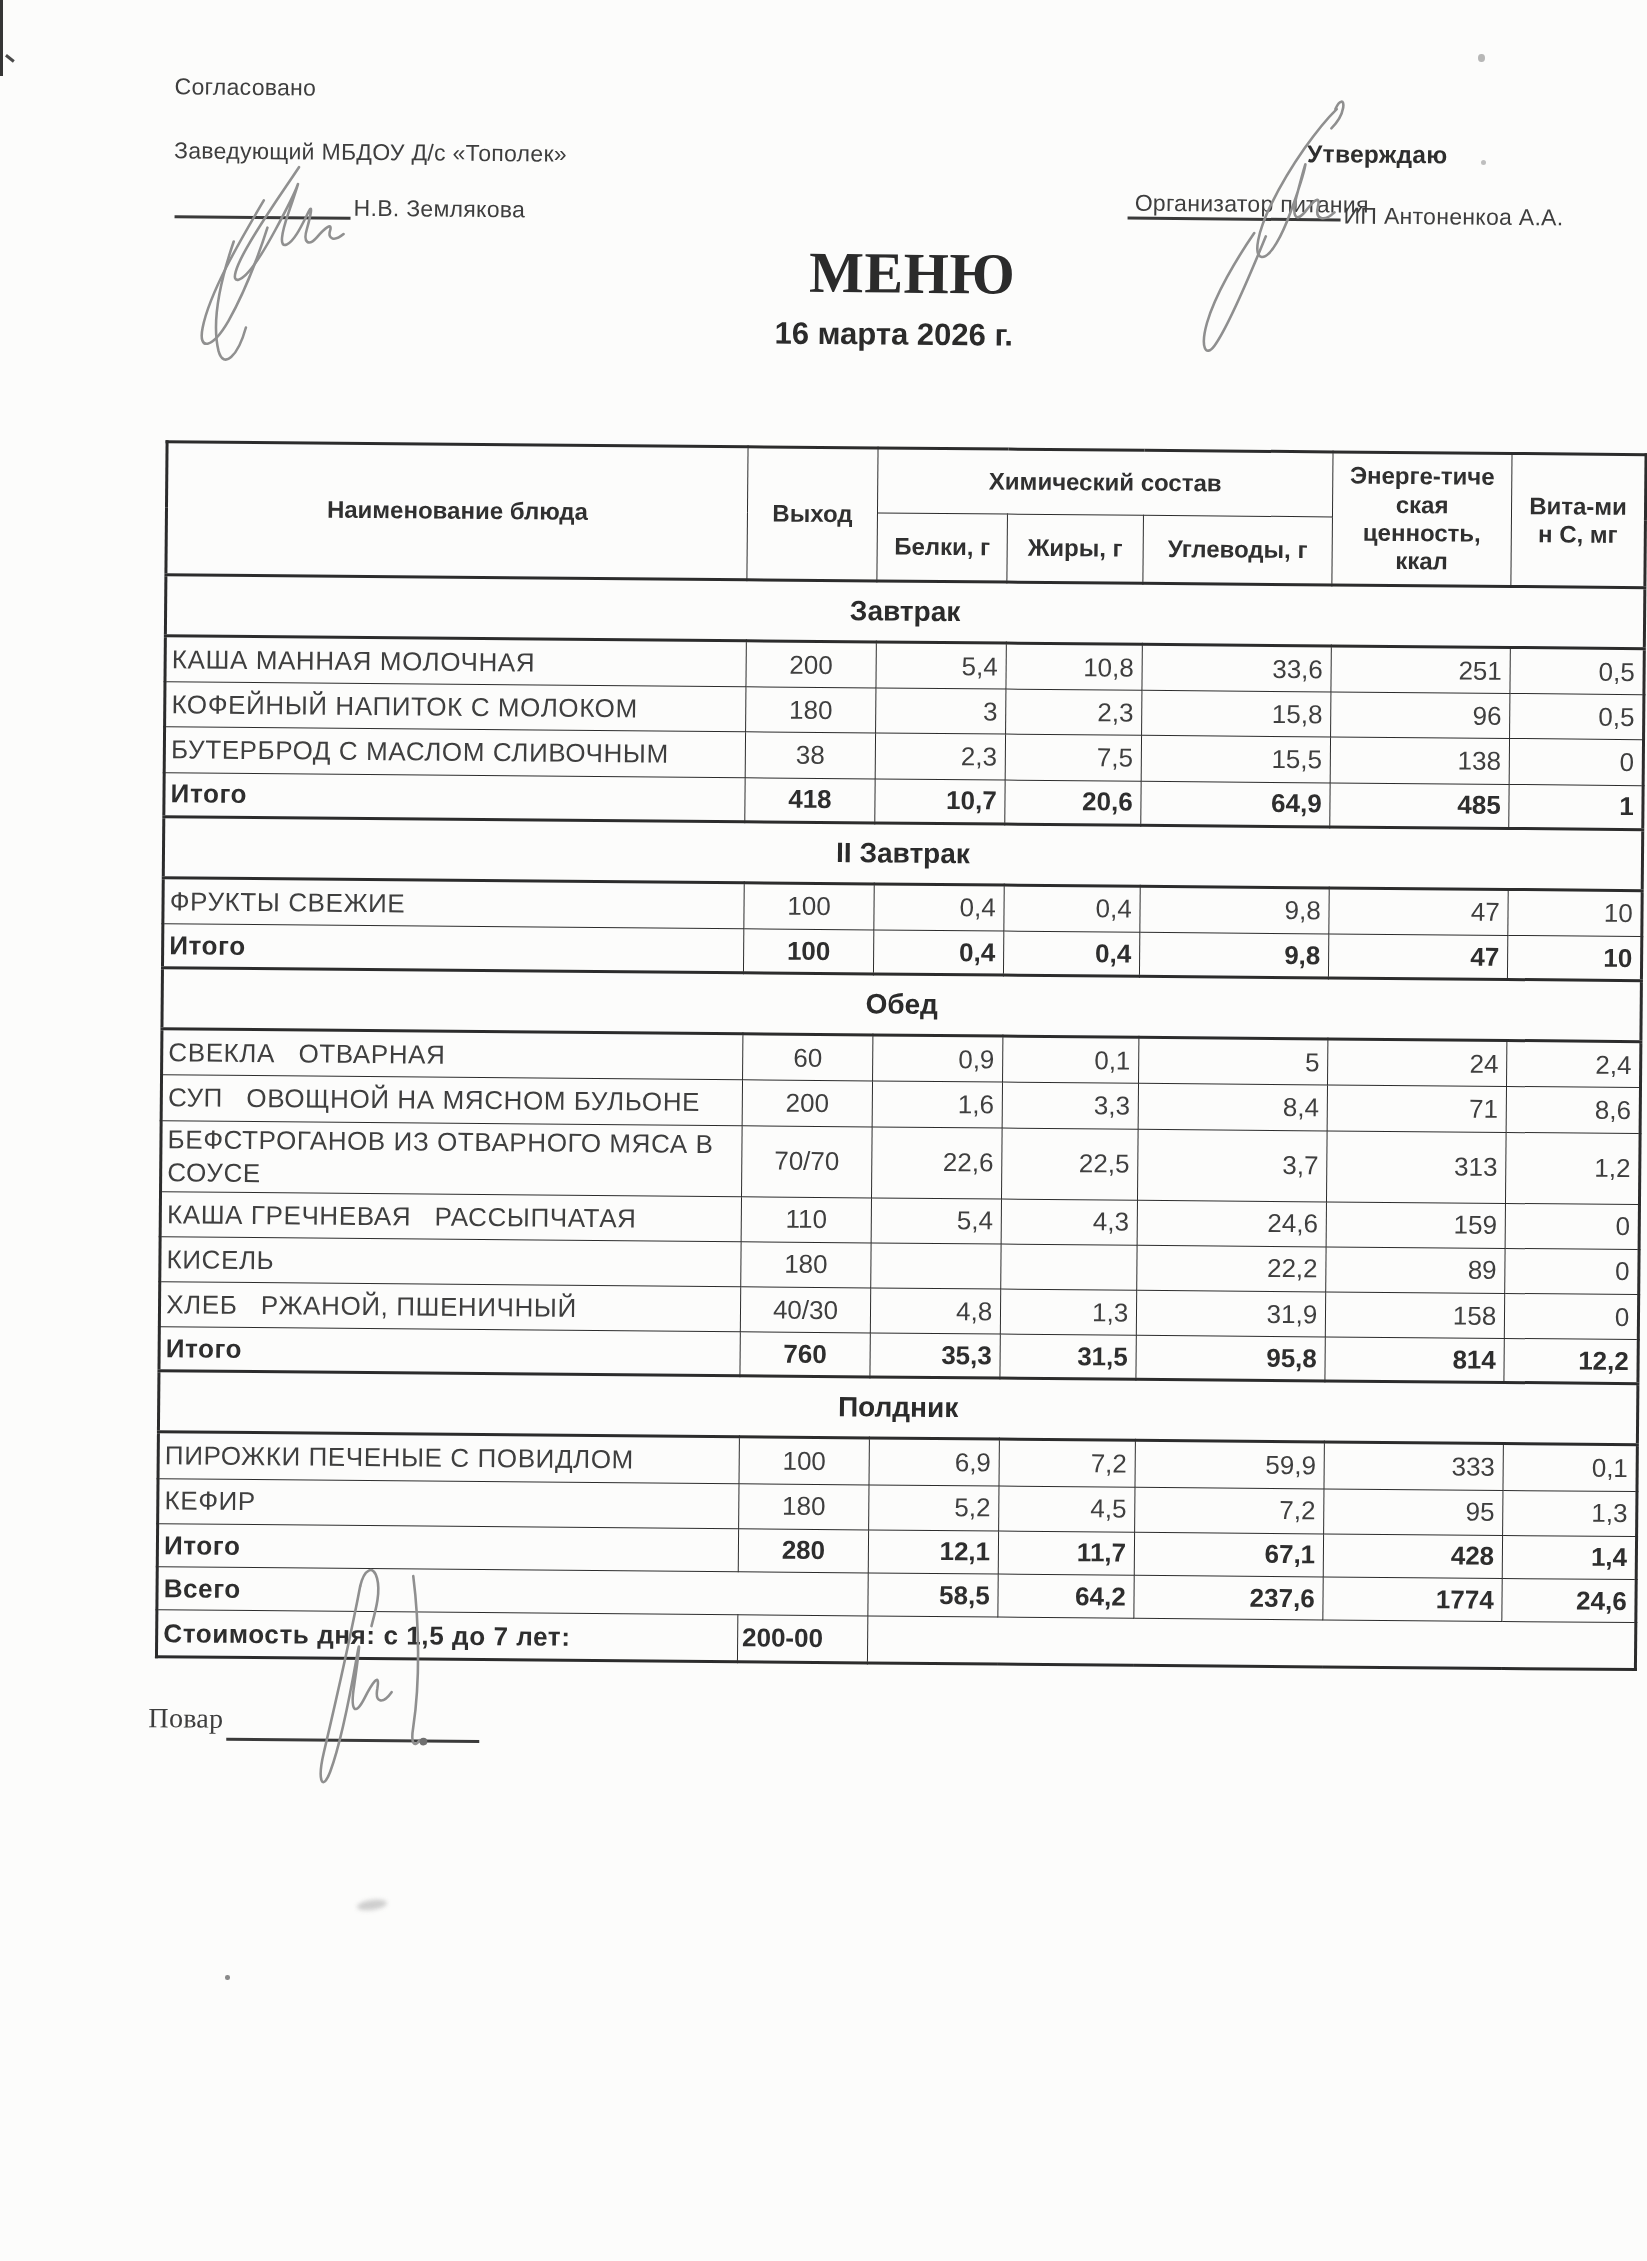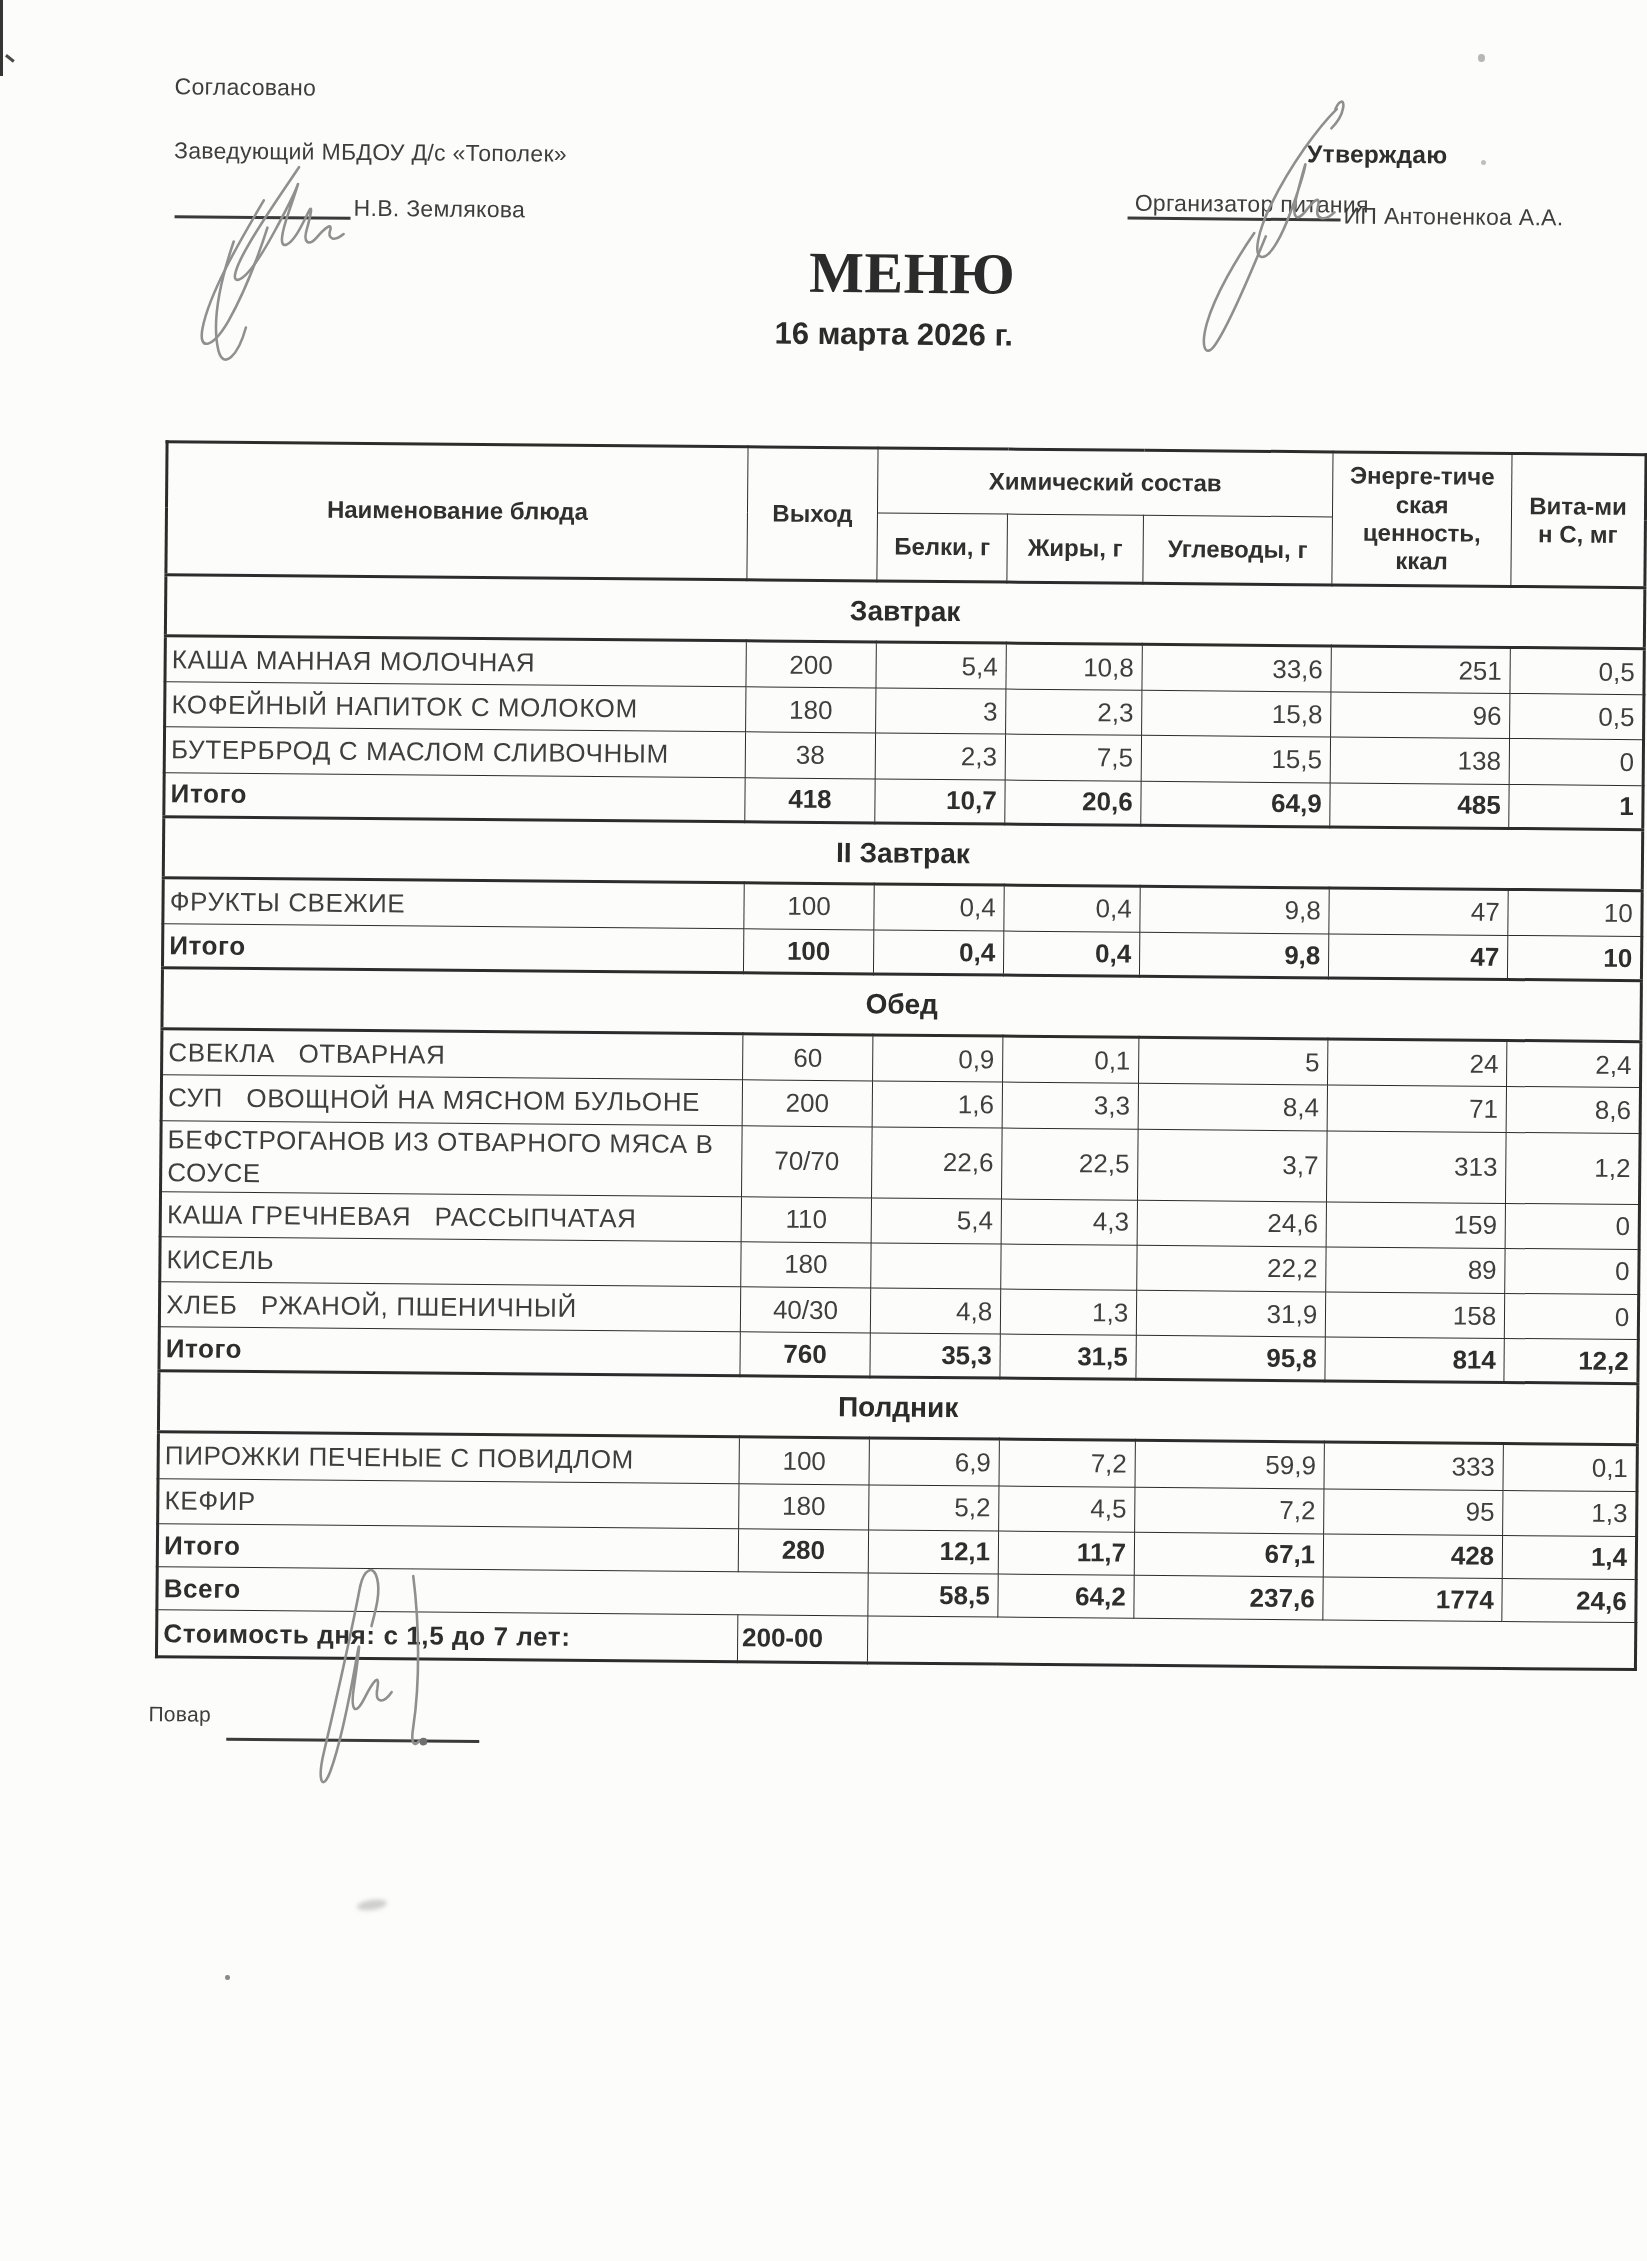--- a/index.html
+++ b/index.html
@@ -251,21 +251,21 @@
             <td class="num">24,6</td>
           </tr>
           <tr class="cost-row">
             <td class="name">Стоимость дня: с 1,5 до 7 лет:</td>
             <td class="out cost-out">200-00</td>
             <td class="" colspan="5"></td>
           </tr>
         </tbody>
     </table>
 
-    <div class="abs lbl" style="left:155px;top:1708px;font-size:21px;">Повар</div>
+    <div class="abs lbl" style="left:155px;top:1708px;font-size:28px;font-family:Liberation Serif, serif;">Повар</div>
     <div class="abs uline" style="left:233px;top:1743px;width:253px;"></div>
 
     <svg class="sig" width="1647" height="2261" viewBox="0 0 2550 3501">
       <g fill="none" stroke="#909090" stroke-width="4" stroke-linecap="round">
         <path d="M452 266 C430 300 398 345 372 392 C356 421 348 444 360 441 C376 436 398 398 416 364 C434 330 446 306 450 294 C453 285 446 308 436 338 C426 368 422 391 434 386 C447 380 459 352 468 334 C474 322 471 340 465 362 C459 383 468 389 481 374 C493 360 505 350 501 364 C497 377 508 381 522 369"></path>
         <path d="M398 318 C362 380 315 462 305 516 C298 552 320 549 345 505 C368 463 390 405 404 360"></path>
         <path d="M352 382 C332 442 318 505 330 552 C338 580 360 560 372 515"></path>
       </g>
       <g fill="none" stroke="#8f8f8f" stroke-width="4" stroke-linecap="round">
         <path d="M2058 162 C2030 190 1988 248 1958 310 C1938 352 1930 390 1944 392 C1958 393 1976 356 1988 322 C2000 288 2008 262 2010 250 C2012 240 2005 266 1997 298 C1990 326 1995 340 2010 322 C2023 305 2035 292 2030 315 C2026 333 2040 337 2056 322"></path>

